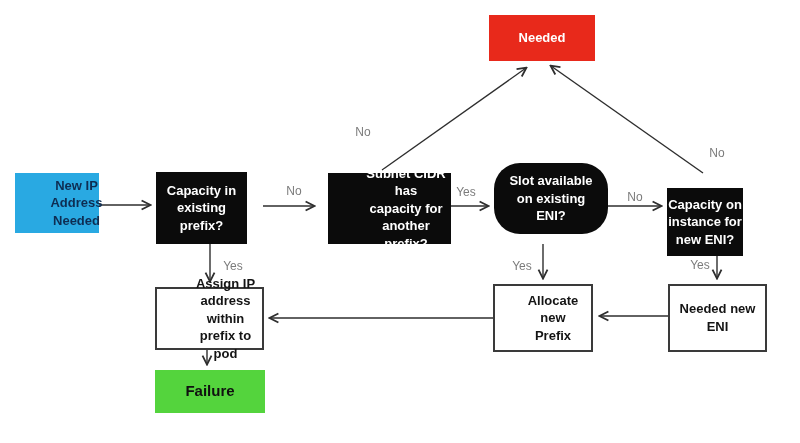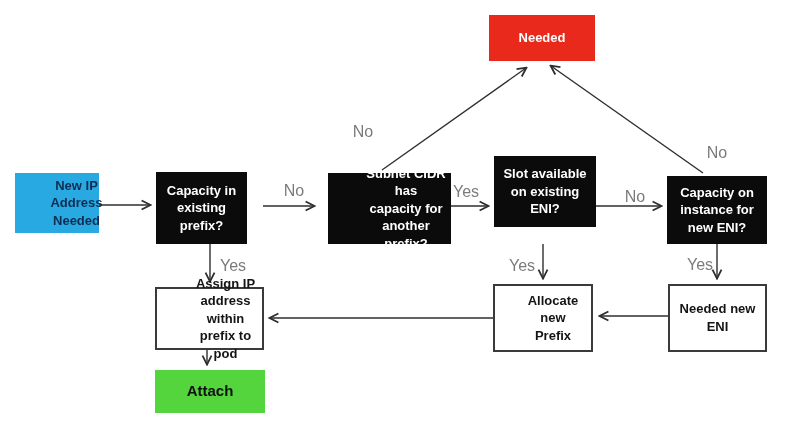--- a/index.html
+++ b/index.html
@@ -22,21 +22,21 @@
   }
   .node-blue{background:var(--blue);color:var(--blue-text);}
   .node-black{background:var(--black);color:#ffffff;}
   .node-white{background:#ffffff;border:2px solid #3a3a3a;color:#141414;}
   .node-red{background:var(--red);color:#ffffff;}
   .node-green{background:var(--green);color:#101010;font-size:15px;}
   .edge-label{
     position:absolute;
     transform:translate(-50%,-50%);
     color:var(--label-gray);
-    font-size:16px;
+    font-size:12px;
     white-space:nowrap;
   }
 </style>
 </head>
 <body>
 
 <div class="stage">
 
   <svg class="connectors" viewBox="0 0 800 443" xmlns="http://www.w3.org/2000/svg">
     <defs>
@@ -64,41 +64,41 @@
 Address
 Needed</div>
 
   <div class="node node-black" style="left:156px;top:172px;width:91px;height:72px;">Capacity in
 existing prefix?</div>
 
   <div class="node node-black" style="left:328px;top:173px;width:123px;height:71px;padding-left:33px;">Subnet CIDR has
 capacity for
 another prefix?</div>
 
-  <div class="node node-black" style="left:494px;top:156px;width:102px;height:71px;">Slot available
+  <div class="node node-black" style="left:494px;top:163px;width:114px;height:71px;border-radius:26px;">Slot available
 on existing
 ENI?</div>
 
-  <div class="node node-black" style="left:667px;top:176px;width:100px;height:68px;">Capacity on
+  <div class="node node-black" style="left:667px;top:188px;width:76px;height:68px;">Capacity on
 instance for
 new ENI?</div>
 
   <div class="node node-red" style="left:489px;top:15px;width:106px;height:46px;">Needed</div>
 
   <div class="node node-white" style="left:155px;top:287px;width:109px;height:63px;padding-left:32px;">Assign IP
 address within
 prefix to pod</div>
 
   <div class="node node-white" style="left:493px;top:284px;width:100px;height:68px;padding-left:20px;">Allocate new
 Prefix</div>
 
   <div class="node node-white" style="left:668px;top:284px;width:99px;height:68px;">Needed new
 ENI</div>
 
-  <div class="node node-green" style="left:155px;top:370px;width:110px;height:43px;">Attach</div>
+  <div class="node node-green" style="left:155px;top:370px;width:110px;height:43px;">Failure</div>
 
   <span class="edge-label" style="left:294px;top:191px;">No</span>
 
   <span class="edge-label" style="left:233px;top:266px;">Yes</span>
 
   <span class="edge-label" style="left:363px;top:132px;">No</span>
 
   <span class="edge-label" style="left:466px;top:192px;">Yes</span>
 
   <span class="edge-label" style="left:635px;top:197px;">No</span>

